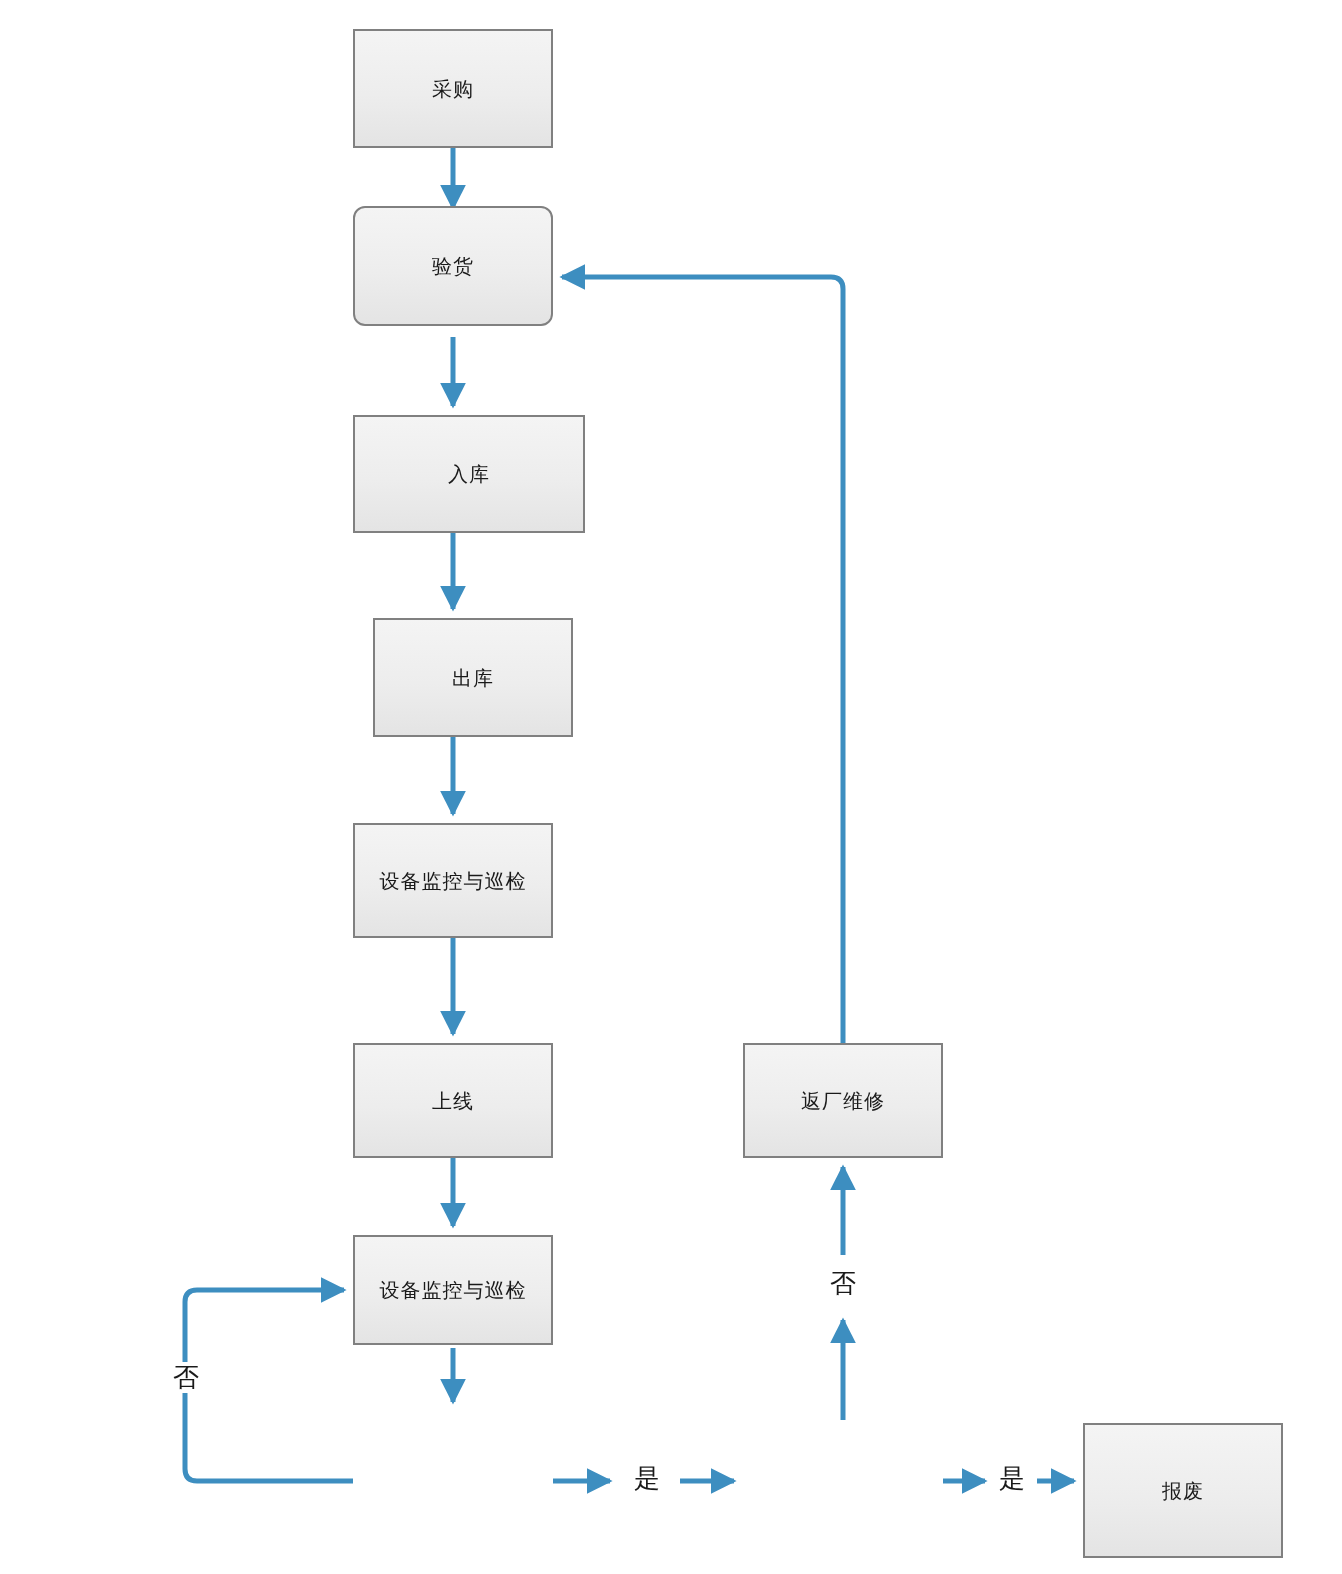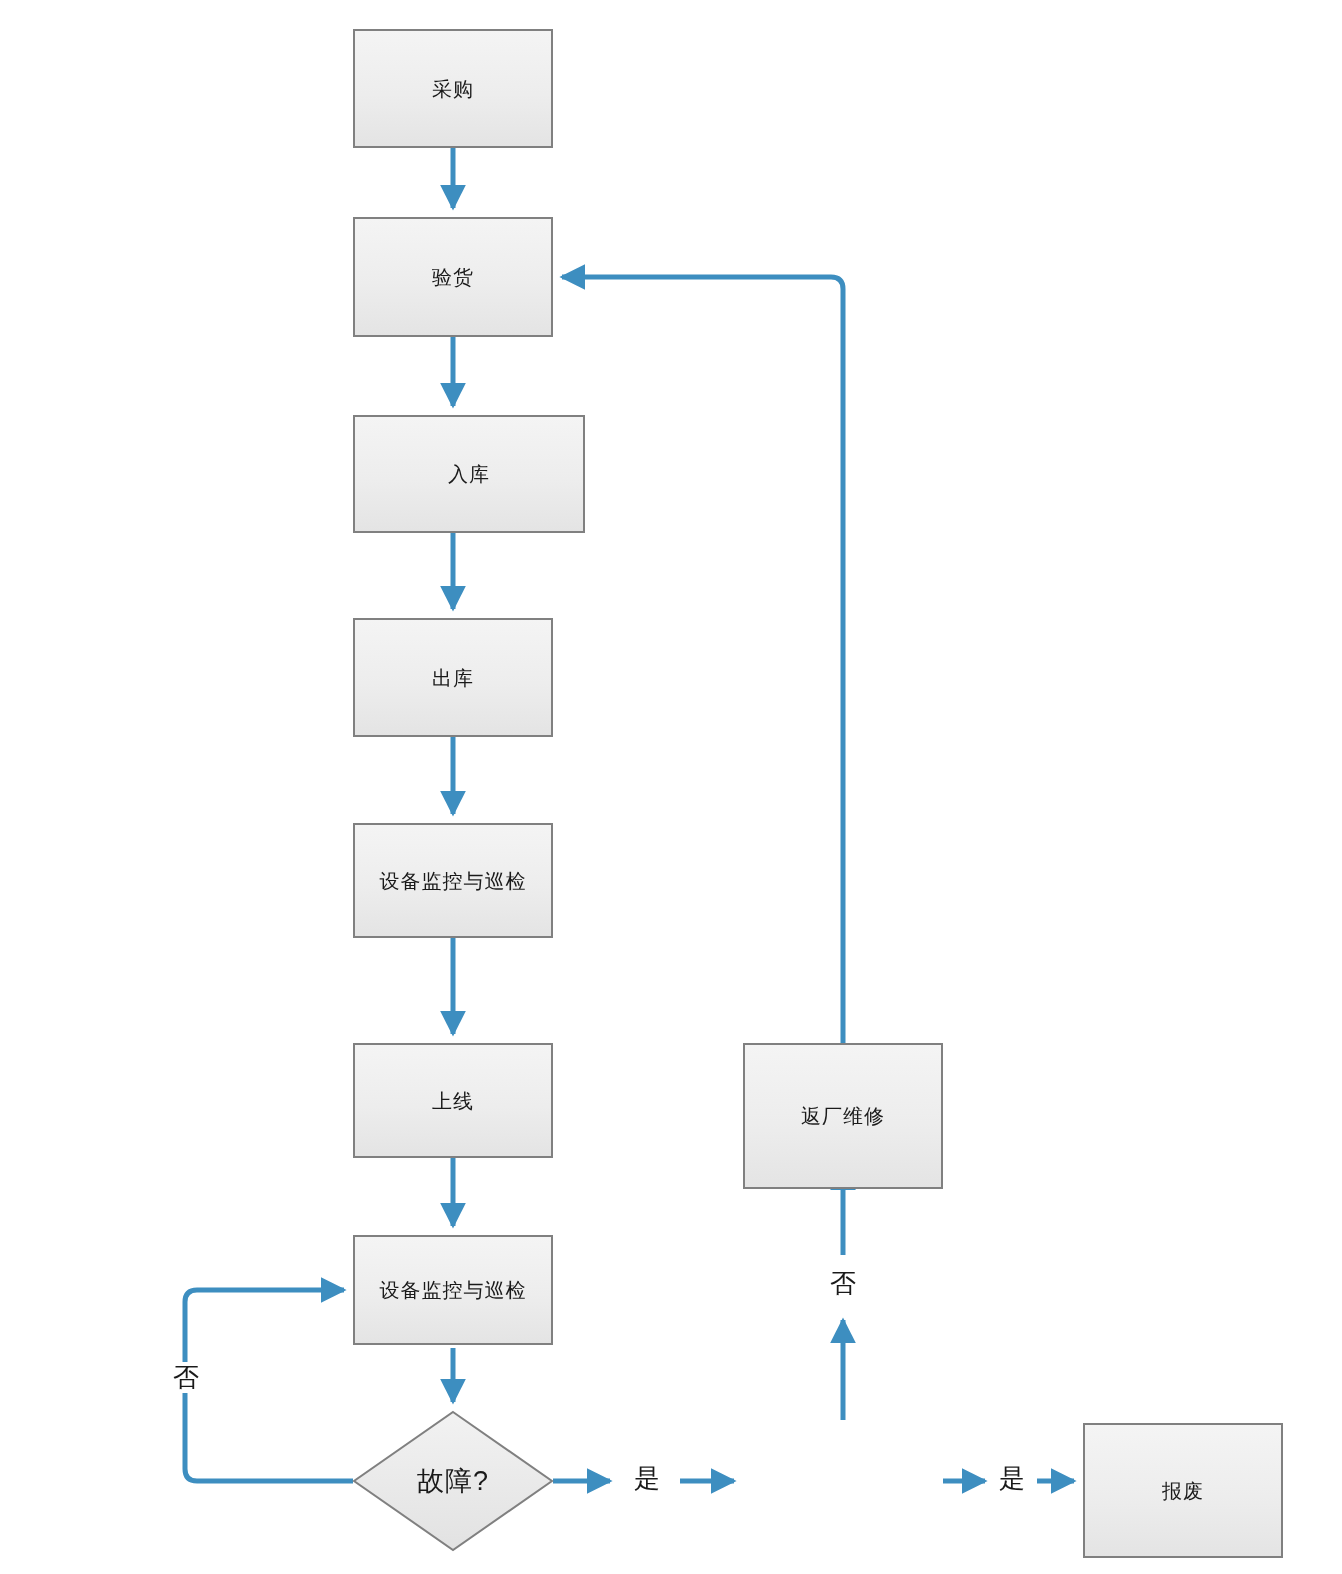--- a/index.html
+++ b/index.html
@@ -124,59 +124,47 @@
   <div class="edge-label" style="left:628px; top:1463px;">是</div>
 
   <div class="edge-label" style="left:824px; top:1268px;">否</div>
 
   <div class="edge-label" style="left:993px; top:1463px;">是</div>
 
   <div class="node" style="left:353px; top:29px; width:200px; height:119px;">
     <span class="node-label">采购</span>
   </div>
 
-  <div class="node" style="left:353px; top:217px; width:200px; height:120px;">
+  <div class="node" style="left:353px; top:206px; width:200px; height:120px;border-radius:12px;">
     <span class="node-label">验货</span>
   </div>
 
   <div class="node" style="left:353px; top:415px; width:232px; height:118px;">
     <span class="node-label">入库</span>
   </div>
 
-  <div class="node" style="left:353px; top:618px; width:200px; height:119px;">
+  <div class="node" style="left:373px; top:618px; width:200px; height:119px;">
     <span class="node-label">出库</span>
   </div>
 
   <div class="node" style="left:353px; top:823px; width:200px; height:115px;">
     <span class="node-label">设备监控与巡检</span>
   </div>
 
   <div class="node" style="left:353px; top:1043px; width:200px; height:115px;">
     <span class="node-label">上线</span>
   </div>
 
   <div class="node" style="left:353px; top:1235px; width:200px; height:110px;">
     <span class="node-label">设备监控与巡检</span>
   </div>
 
-  <div class="node" style="left:743px; top:1043px; width:200px; height:146px;">
+  <div class="node" style="left:743px; top:1043px; width:200px; height:115px;">
     <span class="node-label">返厂维修</span>
   </div>
 
   <div class="node" style="left:1083px; top:1423px; width:200px; height:135px;">
     <span class="node-label">报废</span>
   </div>
 
-  <div class="diamond-wrap" style="left:353px; top:1411px; width:200px; height:140px;">
-    <svg width="200" height="140" viewBox="0 0 200 140" xmlns="http://www.w3.org/2000/svg">
-      <defs>
-        <linearGradient id="dg1" x1="0" y1="0" x2="0" y2="1">
-          <stop offset="0%" stop-color="#f2f2f2"></stop>
-          <stop offset="100%" stop-color="#e2e2e2"></stop>
-        </linearGradient>
-      </defs>
-      <polygon points="100,1 199,70 100,139 1,70" fill="url(#dg1)" stroke="#808080" stroke-width="2"></polygon>
-    </svg>
-    <span class="diamond-label">故障?</span>
-  </div>
 
 
 </div>
 
 </body></html>

